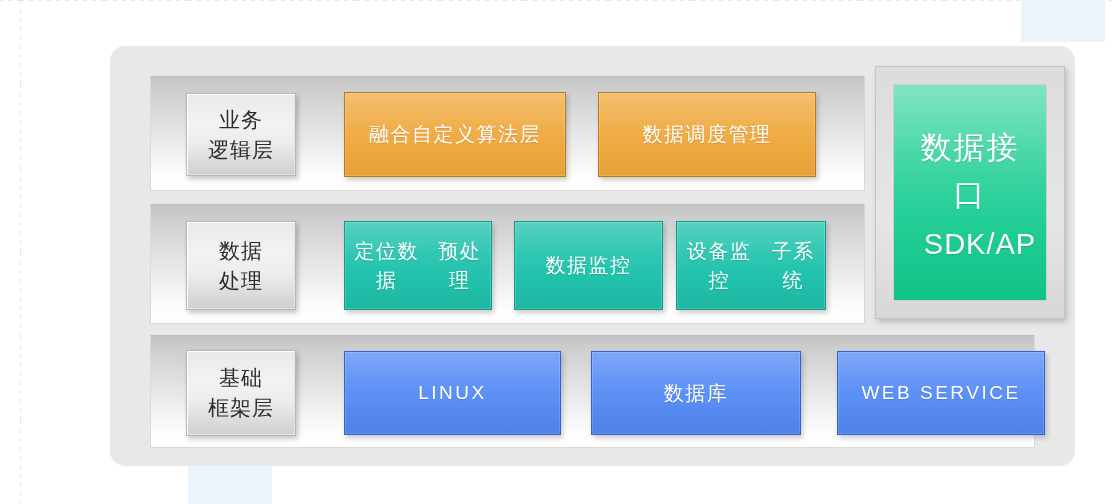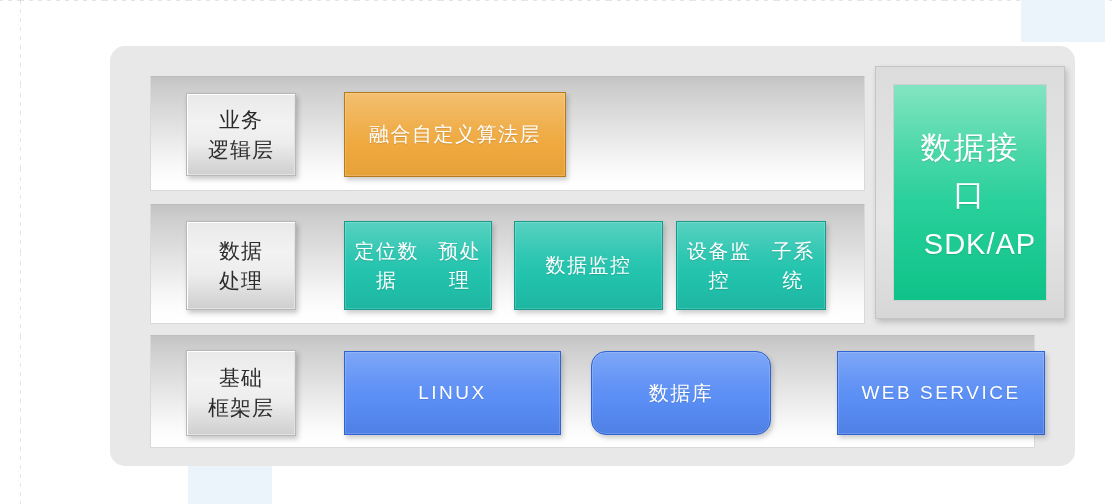--- a/index.html
+++ b/index.html
@@ -207,20 +207,24 @@
     <div class="layer-chip" style="left:35px; top:16px; width:110px; height:83px;">
       <span class="line">业务</span>
       <span class="line">逻辑层</span>
     </div>
 
     <div class="module-box mod-orange" style="left:193px; top:15px; width:222px; height:85px;">
       <span class="line">融合自定</span>
       <span class="line">义算法层</span>
     </div>
 
+    <div class="module-box mod-orange" style="left:447px; top:15px; width:218px; height:85px;">
+      <span class="line">数据调</span>
+      <span class="line">度管理</span>
+    </div>
   </div>
 
   <div class="layer-band" id="band-data">
     <div class="layer-chip" style="left:35px; top:16px; width:110px; height:89px;">
       <span class="line">数据</span>
       <span class="line">处理</span>
     </div>
 
     <div class="module-box mod-teal" style="left:193px; top:16px; width:148px; height:89px;">
       <span class="line">定位数据</span>
@@ -241,21 +245,21 @@
   <div class="layer-band" id="band-infra">
     <div class="layer-chip" style="left:35px; top:14px; width:110px; height:86px;">
       <span class="line">基础</span>
       <span class="line">框架层</span>
     </div>
 
     <div class="module-box mod-blue mono" style="left:193px; top:15px; width:217px; height:84px;">
       <span class="line">LINUX</span>
     </div>
 
-    <div class="module-box mod-blue" style="left:440px; top:15px; width:180px; height:84px;border-radius:15px;">
+    <div class="module-box mod-blue" style="left:440px; top:15px; width:210px; height:84px;">
       <span class="line">数据库</span>
     </div>
 
     <div class="module-box mod-blue mono" style="left:686px; top:15px; width:208px; height:84px;">
       <span class="line">WEB SERVICE</span>
     </div>
   </div>
 
   <div id="api-frame">
     <div id="api-panel">

